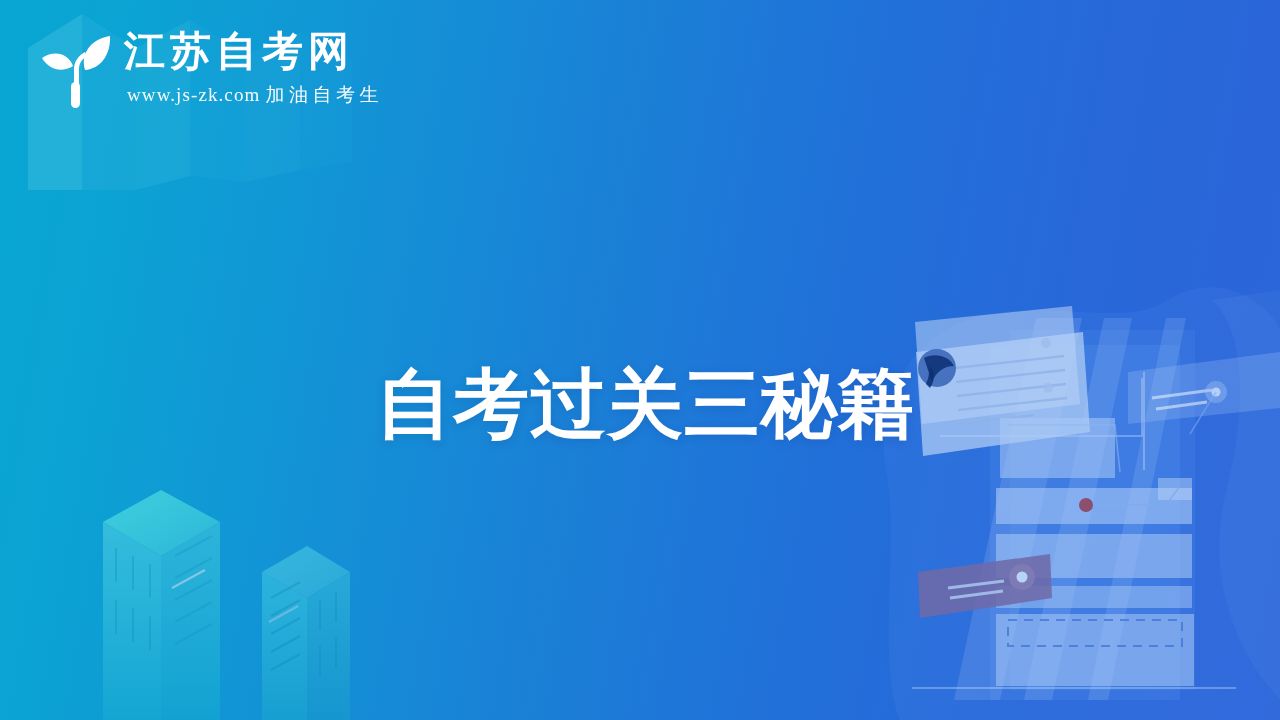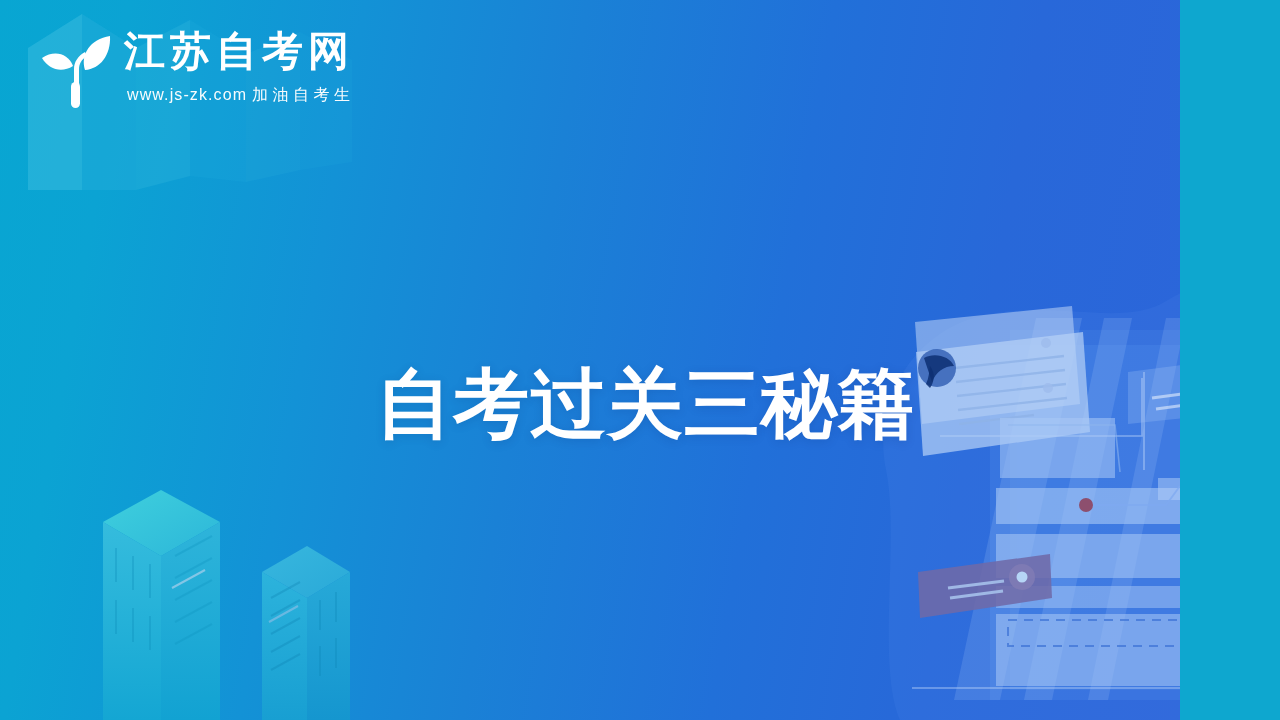--- a/index.html
+++ b/index.html
@@ -6,21 +6,21 @@
     margin: 0;
     padding: 0;
     background: #0ea7cf;
   }
   body {
     font-family: "Liberation Sans", "DejaVu Sans", sans-serif;
   }
 
   #banner {
     position: relative;
-    width: 1180px;
+    width: 1280px;
     height: 720px;
     overflow: hidden;
     background: linear-gradient(100deg,
         #08a6d2 0%,
         #0ba3d3 10%,
         #1392d6 28%,
         #1a81d6 45%,
         #2170d9 64%,
         #2868d9 80%,
         #2c65da 100%);
@@ -58,27 +58,28 @@
   #logo-title {
     color: #ffffff;
     font-size: 41px;
     font-weight: bold;
     line-height: 48px;
     letter-spacing: 5px;
     white-space: nowrap;
   }
   #logo-tagline {
     color: #ffffff;
-    font-size: 16px;
+    font-size: 19px;
     line-height: 20px;
     letter-spacing: 1.1px;
     white-space: nowrap;
     margin-top: 10px;
     padding-left: 3px;
     opacity: 0.97;
+    font-family: Liberation Serif, serif;
   }
   #logo-tagline .cn {
     letter-spacing: 4.5px;
     margin-left: 5px;
   }
 
   
   #headline {
     position: absolute;
     left: 376px;

